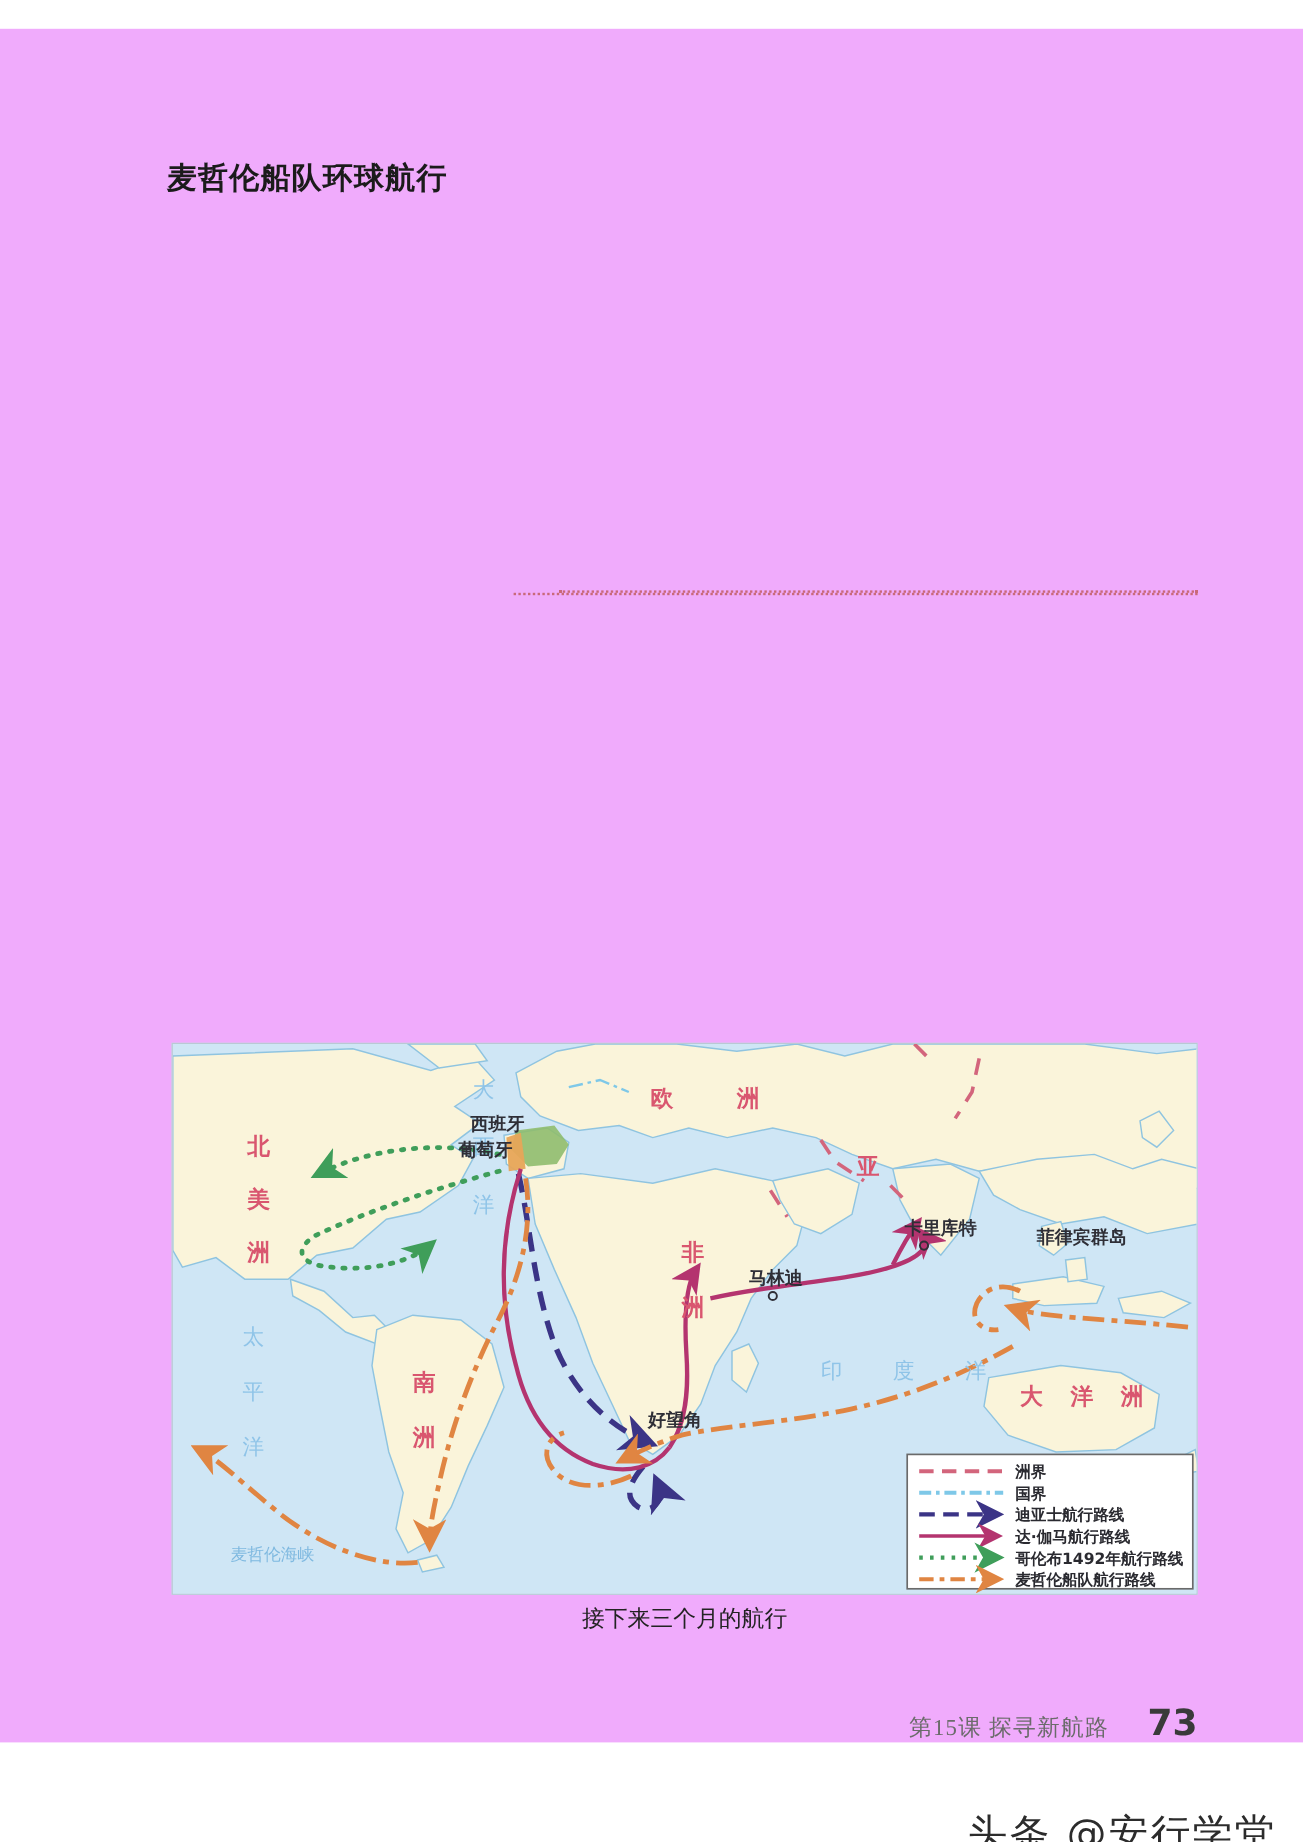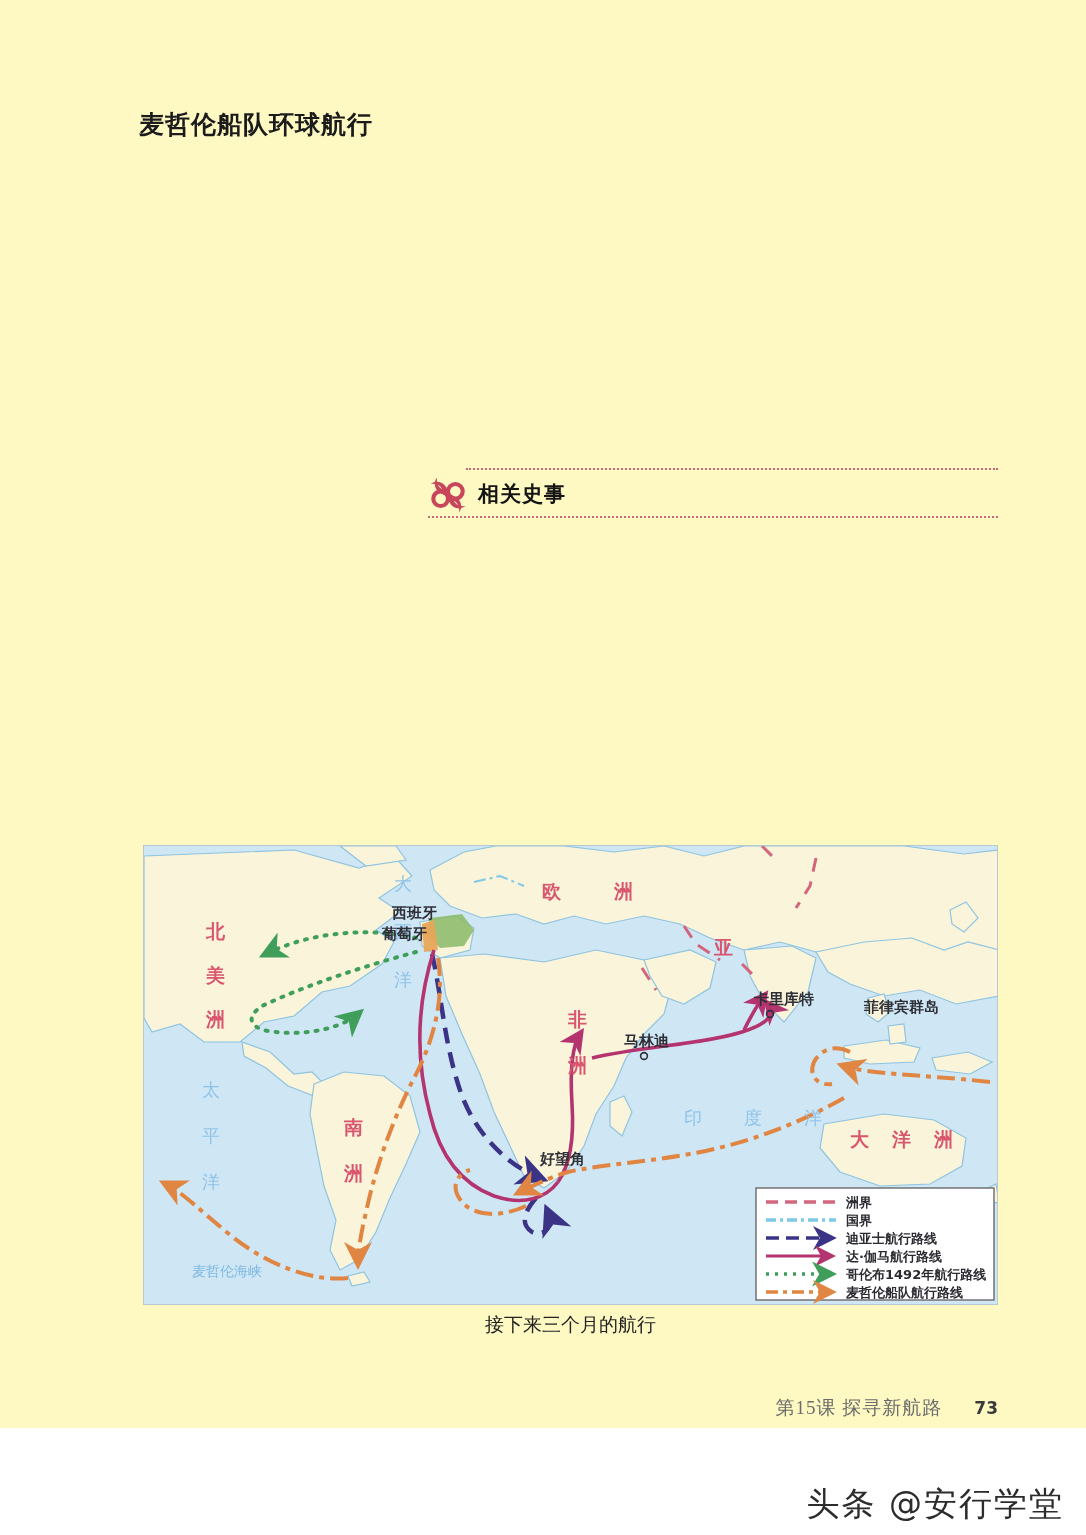--- a/index.html
+++ b/index.html
@@ -7,21 +7,22 @@
     width: 1086px;
     height: 1535px;
     background: #ffffff;
     font-family: "Liberation Serif", "DejaVu Serif", serif;
     overflow: hidden;
   }
   .page {
     position: relative;
     width: 1086px;
     height: 1428px;
-    background: #fef9c3;
+    background: #f0abfc;
+    margin-top: 24px;
   }
 
   
   .section-heading {
     position: absolute;
     left: 139px;
     top: 108px;
     font-family: "DejaVu Sans", "Liberation Sans", sans-serif;
     font-weight: bold;
     font-size: 25px;
@@ -127,21 +128,21 @@
     gap: 32px;
     color: #6b6b6b;
   }
   .footer-chapter {
     font-family: "Liberation Serif", "DejaVu Serif", serif;
     font-size: 19px;
     letter-spacing: 1px;
   }
   .footer-pageno {
     font-family: "DejaVu Sans", "Liberation Sans", sans-serif;
-    font-size: 17px;
+    font-size: 30px;
     font-weight: bold;
     color: #3a3a3a;
   }
 
   
   .watermark {
     position: absolute;
     right: 22px;
     top: 1482px;
     font-family: "DejaVu Sans", "Liberation Sans", sans-serif;
@@ -162,37 +163,20 @@
 </head>
 <body>
 
 <div class="page">
 
   <div class="section-heading">麦哲伦船队环球航行</div>
 
 
   <div class="callout">
     <div class="rule"></div>
-    <div class="callout-head">
-      <span class="callout-logo">
-        <svg viewBox="0 0 100 100" width="46" height="46" aria-hidden="true">
-          <g fill="#c8465c">
-            <path d="M50 50 C50 24 28 14 12 26 C30 24 40 34 40 50 Z"></path>
-            <path d="M50 50 C74 50 86 72 74 88 C76 70 66 60 50 60 Z"></path>
-            <path d="M50 50 C50 76 72 86 88 74 C70 76 60 66 60 50 Z"></path>
-            <path d="M50 50 C26 50 14 28 26 12 C24 30 34 40 50 40 Z"></path>
-          </g>
-          <g fill="none" stroke="#c8465c" stroke-width="9">
-            <circle cx="34" cy="58" r="16"></circle>
-            <circle cx="66" cy="42" r="16"></circle>
-          </g>
-        </svg>
-      </span>
-      <span class="callout-title">相关史事</span>
-    </div>
     <div class="rule rule-bottom"></div>
   </div>
 
   <div class="figure">
     <svg class="map-svg" viewBox="0 0 855 460">
       <defs>
         <marker id="ar-dias" markerWidth="7" markerHeight="7" refX="5" refY="3.5" orient="auto">
           <path d="M0,0 L7,3.5 L0,7 L2,3.5 Z" fill="#3b3486"></path>
         </marker>
         <marker id="ar-gama" markerWidth="7" markerHeight="7" refX="5" refY="3.5" orient="auto">

